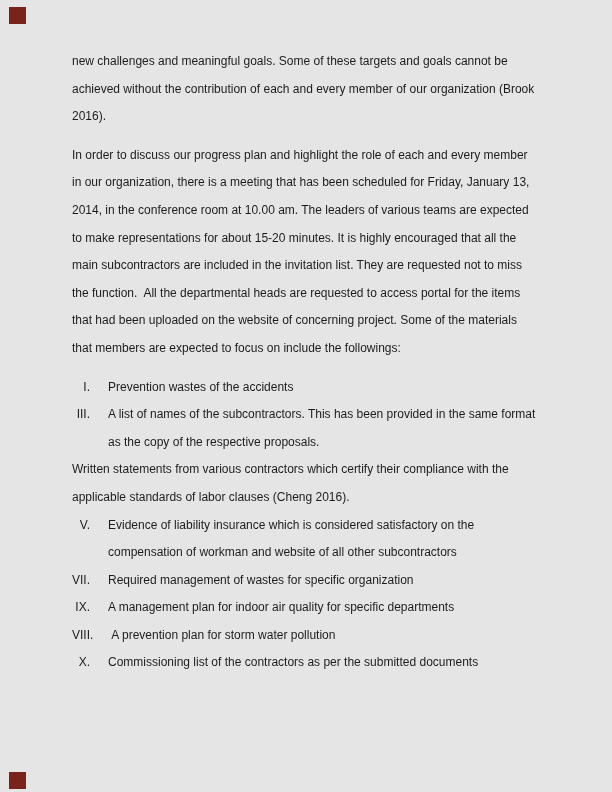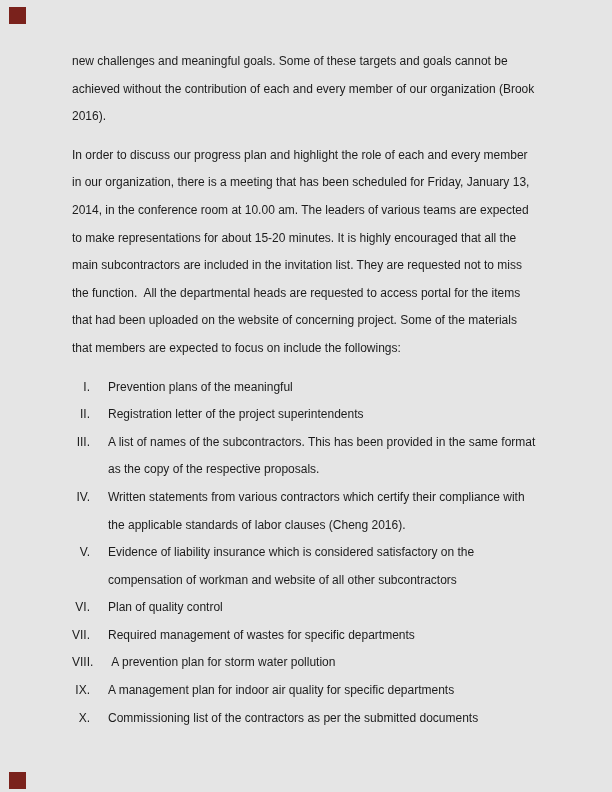--- a/index.html
+++ b/index.html
@@ -65,61 +65,52 @@
   <div class="content" style="color: rgb(28, 28, 28);">
 
     <p>new challenges and meaningful goals. Some of these targets and goals cannot be achieved without the contribution of each and every member of our organization (Brook 2016).</p>
 
     <p>In order to discuss our progress plan and highlight the role of each and every member in our organization, there is a meeting that has been scheduled for Friday, January 13, 2014, in the conference room at 10.00 am. The leaders of various teams are expected to make representations for about 15-20 minutes. It is highly encouraged that all the main subcontractors are included in the invitation list. They are requested not to miss the function.  All the departmental heads are requested to access portal for the items that had been uploaded on the website of concerning project. Some of the materials that members are expected to focus on include the followings:</p>
 
     <div class="roman-list">
 
       <div class="list-item">
         <span class="numeral">I.</span>
-        <span class="item-text">Prevention plans of the meaningful</span>
+        <span class="item-text">Prevention wastes of the accidents</span>
       </div>
 
-      <div class="list-item">
-        <span class="numeral">II.</span>
-        <span class="item-text">Registration letter of the project superintendents</span>
-      </div>
 
       <div class="list-item">
         <span class="numeral">III.</span>
         <span class="item-text">A list of names of the subcontractors. This has been provided in the same format as the copy of the respective proposals.</span>
       </div>
 
       <div class="list-item">
-        <span class="numeral">IV.</span>
         <span class="item-text">Written statements from various contractors which certify their compliance with the applicable standards of labor clauses (Cheng 2016).</span>
       </div>
 
       <div class="list-item">
         <span class="numeral">V.</span>
         <span class="item-text">Evidence of liability insurance which is considered satisfactory on the compensation of workman and website of all other subcontractors</span>
       </div>
 
+
       <div class="list-item">
-        <span class="numeral">VI.</span>
-        <span class="item-text">Plan of quality control</span>
+        <span class="numeral">VII.</span>
+        <span class="item-text">Required management of wastes for specific organization</span>
       </div>
 
       <div class="list-item">
-        <span class="numeral">VII.</span>
-        <span class="item-text">Required management of wastes for specific departments</span>
+        <span class="numeral">IX.</span>
+        <span class="item-text">A management plan for indoor air quality for specific departments</span>
       </div>
 
       <div class="list-item">
         <span class="numeral">VIII.</span>
         <span class="item-text">A prevention plan for storm water pollution</span>
-      </div>
-
-      <div class="list-item">
-        <span class="numeral">IX.</span>
-        <span class="item-text">A management plan for indoor air quality for specific departments</span>
       </div>
 
       <div class="list-item">
         <span class="numeral">X.</span>
         <span class="item-text">Commissioning list of the contractors as per the submitted documents</span>
       </div>
 
     </div>
   </div>
 </div>

